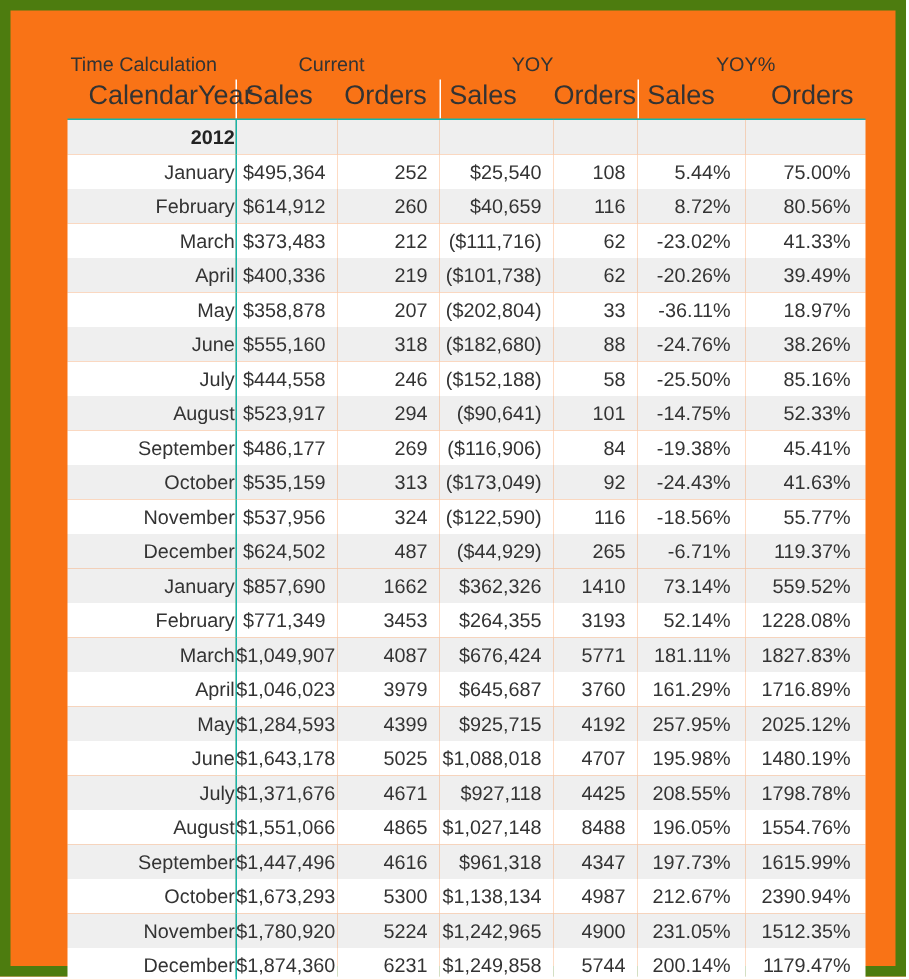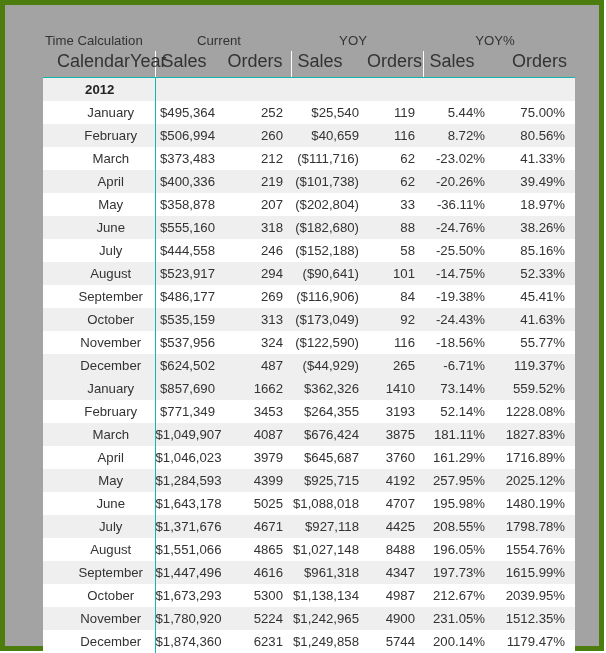--- a/index.html
+++ b/index.html
@@ -10,22 +10,22 @@
   body {
     font-family: "Liberation Sans", sans-serif;
     width: 606px;
     height: 653px;
     overflow: hidden;
   }
   #matrix-visual {
     position: relative;
     width: 604px;
     height: 651px;
-    border: 5px solid #4d7c0f;
-    background: #a3a3a3;
+    border: 7px solid #4d7c0f;
+    background: #f97316;
     box-sizing: border-box;
   }
   .matrix-table {
     position: absolute;
     left: 38px;
     top: 28px;
     width: 532px;
     border-collapse: collapse;
     table-layout: fixed;
     font-size: 13.2px;
@@ -84,21 +84,21 @@
   tbody td {
     height: 23px;
     padding: 0 8px 0 0;
     text-align: right;
     white-space: nowrap;
     font-size: 13.2px;
     color: #333333;
     vertical-align: middle;
   }
   tbody td.rowhdr-cell {
-    text-align: center;
+    text-align: right;
     padding-left: 24px;
     padding-right: 0;
     border-right: 1.8px solid #16b5ab;
   }
   tbody tr.year-row td.rowhdr-cell {
     padding-left: 2px;
     font-weight: bold;
     color: #232323;
   }
   tbody tr.banded td { background: #efefef; }
@@ -148,27 +148,27 @@
           <td></td>
           <td></td>
           <td class="pctcell"></td>
           <td class="pctcell"></td>
         </tr>
         <tr class="plain">
           <td class="rowhdr-cell">January</td>
           <td>$495,364</td>
           <td>252</td>
           <td>$25,540</td>
-          <td>119</td>
+          <td>108</td>
           <td class="pctcell">5.44%</td>
           <td class="pctcell">75.00%</td>
         </tr>
         <tr class="banded">
           <td class="rowhdr-cell">February</td>
-          <td>$506,994</td>
+          <td>$614,912</td>
           <td>260</td>
           <td>$40,659</td>
           <td>116</td>
           <td class="pctcell">8.72%</td>
           <td class="pctcell">80.56%</td>
         </tr>
         <tr class="plain">
           <td class="rowhdr-cell">March</td>
           <td>$373,483</td>
           <td>212</td>
@@ -274,21 +274,21 @@
           <td>$264,355</td>
           <td>3193</td>
           <td class="pctcell">52.14%</td>
           <td class="pctcell">1228.08%</td>
         </tr>
         <tr class="banded">
           <td class="rowhdr-cell">March</td>
           <td>$1,049,907</td>
           <td>4087</td>
           <td>$676,424</td>
-          <td>3875</td>
+          <td>5771</td>
           <td class="pctcell">181.11%</td>
           <td class="pctcell">1827.83%</td>
         </tr>
         <tr class="plain">
           <td class="rowhdr-cell">April</td>
           <td>$1,046,023</td>
           <td>3979</td>
           <td>$645,687</td>
           <td>3760</td>
           <td class="pctcell">161.29%</td>
@@ -339,21 +339,21 @@
           <td class="pctcell">197.73%</td>
           <td class="pctcell">1615.99%</td>
         </tr>
         <tr class="plain">
           <td class="rowhdr-cell">October</td>
           <td>$1,673,293</td>
           <td>5300</td>
           <td>$1,138,134</td>
           <td>4987</td>
           <td class="pctcell">212.67%</td>
-          <td class="pctcell">2039.95%</td>
+          <td class="pctcell">2390.94%</td>
         </tr>
         <tr class="banded">
           <td class="rowhdr-cell">November</td>
           <td>$1,780,920</td>
           <td>5224</td>
           <td>$1,242,965</td>
           <td>4900</td>
           <td class="pctcell">231.05%</td>
           <td class="pctcell">1512.35%</td>
         </tr>

